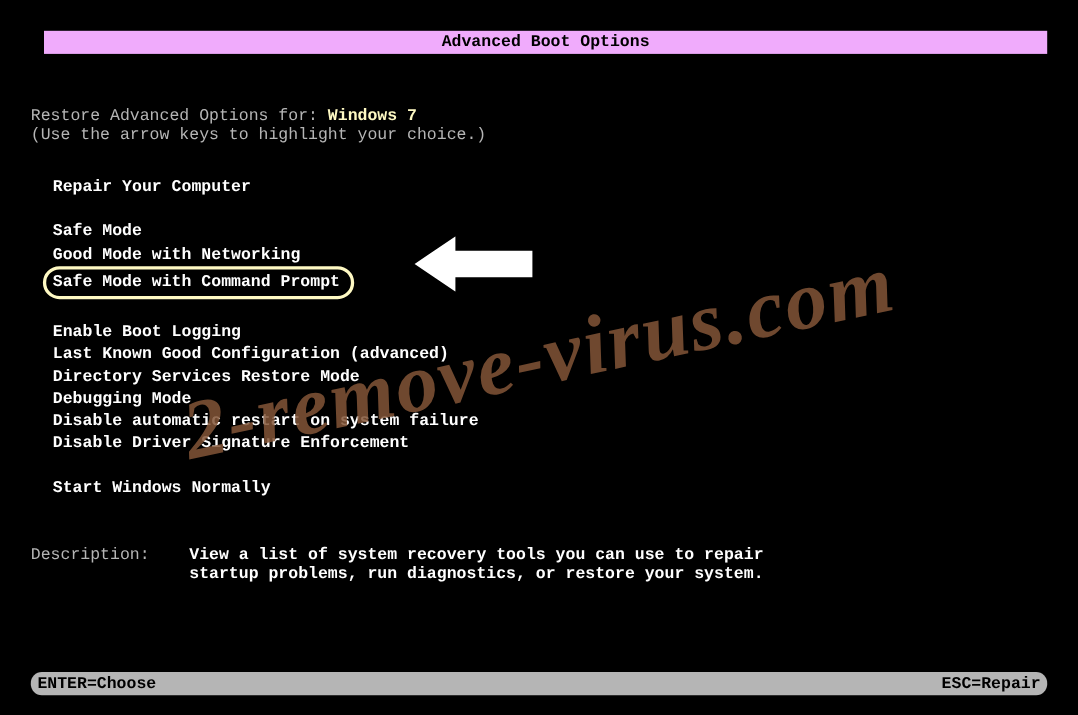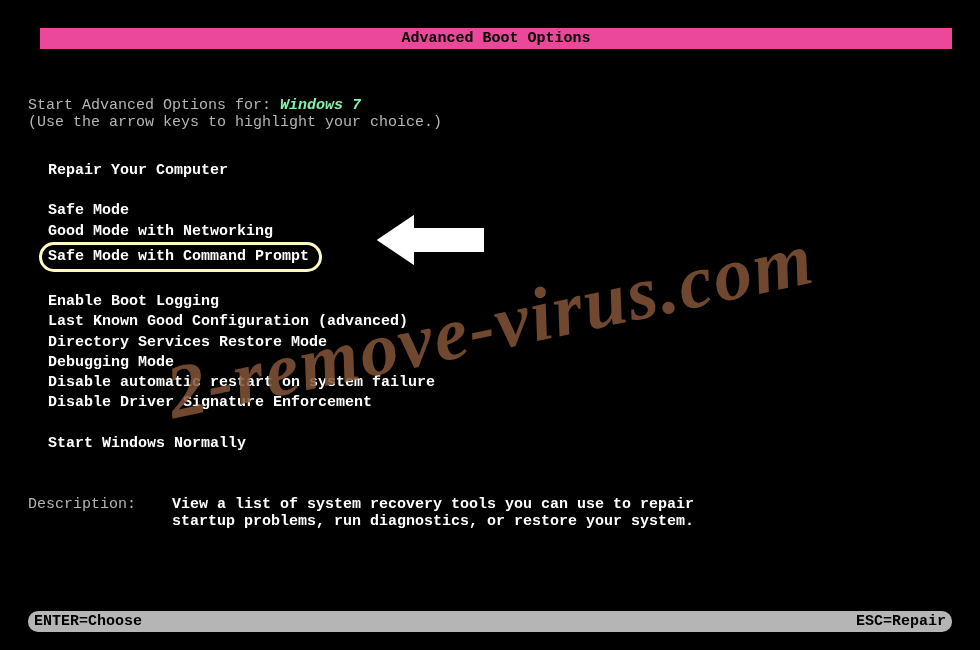--- a/index.html
+++ b/index.html
@@ -11,40 +11,39 @@
       background: #000;
       width: 980px;
       height: 650px;
       font-family: 'Courier New', monospace;
       font-size: 15px;
       color: #b5b5b5;
       overflow: hidden;
       position: relative;
     }
     .title-bar {
-      background: #ec4899;
+      background: #f0abfc;
       color: #000;
       text-align: center;
       padding: 2px 0;
       margin: 28px 28px 0 40px;
       font-weight: bold;
     }
     .content {
       padding: 20px 28px 0 28px;
     }
     .intro {
       margin-top: 28px;
     }
     .intro-line1 {
       color: #b5b5b5;
     }
     .intro-line1 .winver {
-      color: #86efac;
+      color: #fef9c3;
       font-weight: bold;
-      font-style: italic;
     }
     .intro-line2 {
       color: #b5b5b5;
     }
     .menu {
       margin-top: 30px;
       margin-left: 20px;
     }
     .menu-item {
       color: #fff;
@@ -112,21 +111,21 @@
 </head>
 <body>
 
 <div class="title-bar">
   <span>Advanced Boot Options</span>
 </div>
 
 <div class="content">
   <div class="intro">
     <div class="intro-line1">
-      <span>Start Advanced Options for: </span><span class="winver">Windows 7</span>
+      <span>Restore Advanced Options for: </span><span class="winver">Windows 7</span>
     </div>
     <div class="intro-line2">(Use the arrow keys to highlight your choice.)</div>
   </div>
 
   <div class="menu">
     <div class="menu-item">Repair Your Computer</div>
     <div class="gap"></div>
     <div class="menu-item">Safe Mode</div>
     <div class="menu-item">Good Mode with Networking</div>
     <div class="menu-item">

